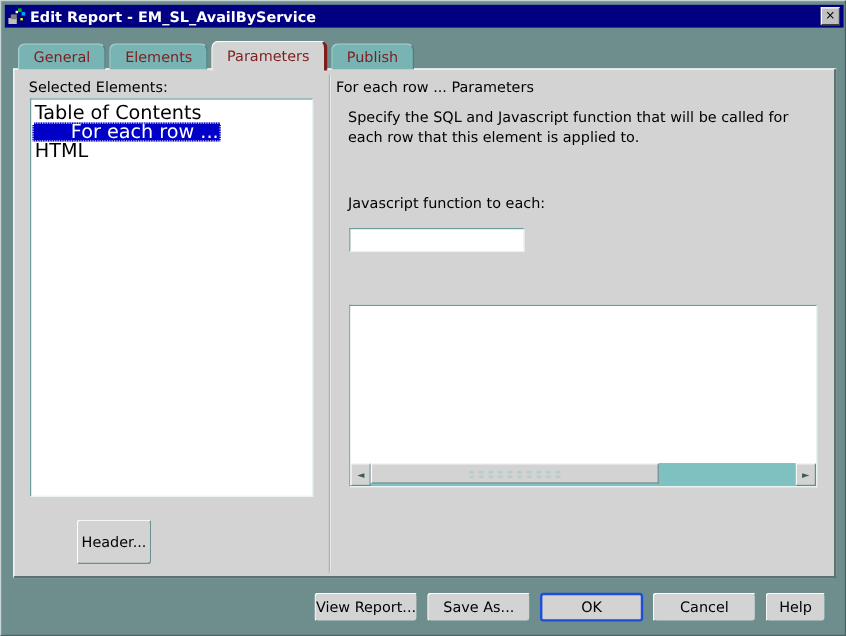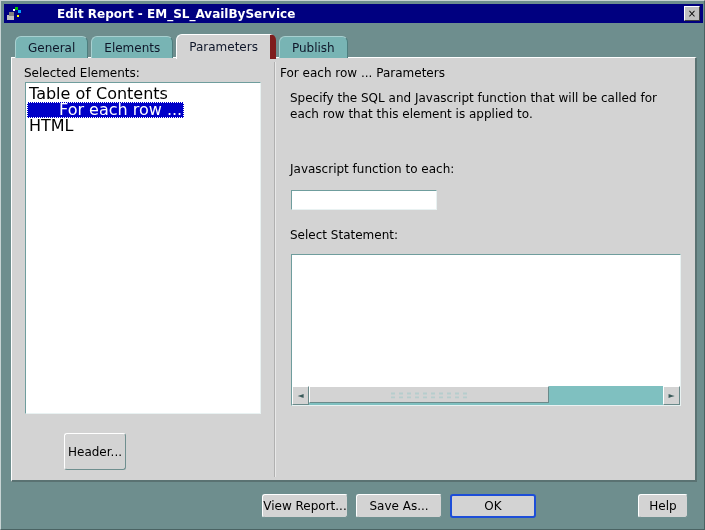--- a/index.html
+++ b/index.html
@@ -22,21 +22,20 @@
   }
   
   .titlebar {
     position: absolute;
     left: 3px; top: 3px;
     width: 699px; height: 19px;
     background: #000080;
     display: flex;
     align-items: center;
     box-sizing: border-box;
-    gap: 32px;
   }
   .title-icon {
     width: 16px; height: 16px;
     margin-left: 2px; margin-right: 3px;
     position: relative;
     flex: 0 0 auto;
   }
   .title-icon .g1 { position:absolute; left:1px; top:9px; width:7px; height:5px; background:#c0c0c0; }
   .title-icon .g2 { position:absolute; left:3px; top:6px; width:5px; height:4px; background:#808080; }
   .title-icon .s1 { position:absolute; left:9px; top:1px; width:3px; height:3px; background:#00c000; }
@@ -82,32 +81,32 @@
     margin-right: 3px;
     background: #78b4b4;
     border-radius: 6px 6px 0 0;
     border-top: 1px solid #a8d0d0;
     border-left: 1px solid #a8d0d0;
     border-right: 1px solid #4d7d7d;
     display: flex;
     align-items: center;
     justify-content: center;
     font-size: 12px;
-    color: #0f172a;
+    color: #7f1d1d;
     box-sizing: border-box;
     white-space: nowrap;
     cursor: default;
     font-family: "DejaVu Sans", sans-serif;
   }
   .tab.active {
     height: 25px;
     background: #d3d3d3;
     border-top: 1px solid #ffffff;
     border-left: 1px solid #ffffff;
-    border-right: 6px solid #7f1d1d;
+    border-right: 3px solid #7f1d1d;
     margin-bottom: -1px;
     z-index: 6;
   }
   
   .panel {
     position: absolute;
     left: 10px; top: 56px;
     width: 686px; height: 425px;
     background: #d3d3d3;
     box-sizing: border-box;
@@ -341,21 +340,20 @@
     <div class="btn" id="btn-header">Header...</div>
 
     <div class="lbl" id="lbl-panel-title">For each row ... Parameters</div>
 
     <div class="lbl" id="lbl-description">Specify the SQL and Javascript function that will be called for each row that this element is applied to.</div>
 
     <div class="lbl" id="lbl-js-func">Javascript function to each:</div>
 
     <input class="text-input" type="text" value="" style="">
 
-    <div class="lbl" id="lbl-select-stmt">Select Statement:</div>
 
     <div class="textarea-wrap">
       <textarea class="textarea-field" style=""></textarea>
 
       <div class="hscroll">
         <div class="sb-arrow">
           <span>◄</span>
         </div>
         <div class="sb-track">
           <div class="sb-thumb">
@@ -366,15 +364,16 @@
           <span>►</span>
         </div>
       </div>
     </div>
 
   </div>
 
   <div class="btn footer-btn" id="btn-view-report">View Report...</div>
   <div class="btn footer-btn" id="btn-save-as">Save As...</div>
   <div class="btn footer-btn" id="btn-ok">OK</div>
+  <div class="btn footer-btn" id="btn-cancel">Cancel</div>
   <div class="btn footer-btn" id="btn-help">Help</div>
 
 </div>
 
 </body></html>

